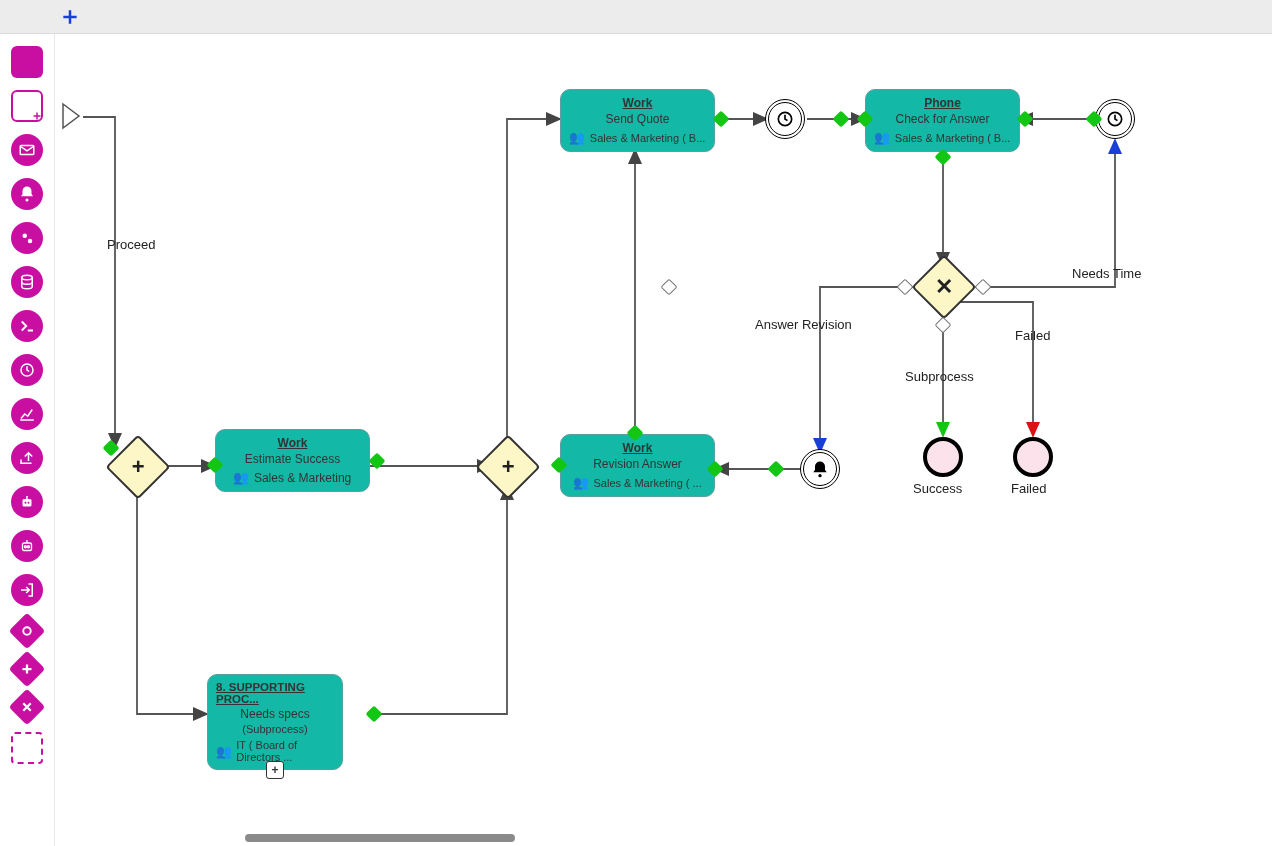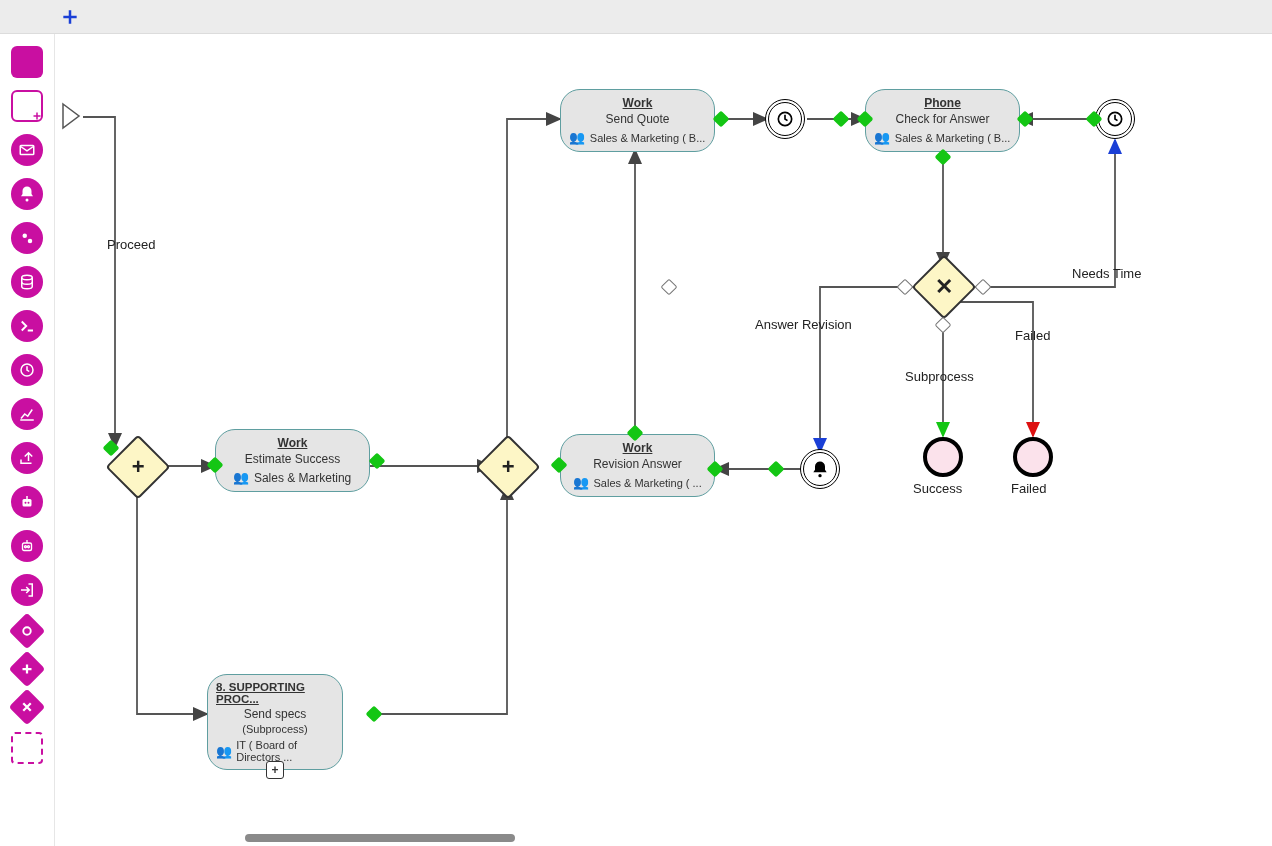--- a/index.html
+++ b/index.html
@@ -17,23 +17,23 @@
   .pal-item.diamond svg { transform: rotate(-45deg); }
   .pal-item svg { width: 18px; height: 18px; }
   .pal-item.dashed { background: none; border: 2px dashed #c90fa1; border-radius: 4px; }
   .pal-item.sq.outlined { background: none; border: 2px solid #c90fa1; position: relative; }
 
   .canvas { flex: 1; position: relative; overflow: auto; background: #fff; }
   .diagram-inner { position: relative; width: 1400px; height: 820px; }
 
   .task {
     position: absolute;
-    background: #e5e5e5;
+    background: #14b8a6;
     border: 1px solid #5f9ea0;
-    border-radius: 20px;
+    border-radius: 10px;
     display: flex;
     flex-direction: column;
     align-items: center;
     padding: 6px 8px;
     font-size: 12px;
     color: #333;
   }
   .task .title { text-decoration: underline; font-weight: 600; }
   .task .sub { margin-top: 2px; font-size: 12px; }
   .task .role { margin-top: 4px; font-size: 12px; display: flex; align-items: center; gap: 4px; }
@@ -255,21 +255,21 @@
         <span class="title">Work</span>
         <span class="sub">Estimate Success</span>
         <span class="role">
             <span class="pic">👥</span>
             <span>Sales &amp; Marketing</span>
           </span>
       </div>
 
       <div class="task" style="left:152px;top:640px;width:136px">
         <span class="title" style="font-size:11.5px">8. SUPPORTING PROC...</span>
-        <span class="sub">Send specs</span>
+        <span class="sub">Needs specs</span>
         <span class="sub" style="font-size:11px">(Subprocess)</span>
         <span class="role" style="font-size:11px">
             <span class="pic">👥</span>
             <span>IT ( Board of Directors ...</span>
           </span>
         <div class="subproc-marker">+</div>
       </div>
 
       <div class="task" style="left:505px;top:55px;width:155px">
         <span class="title">Work</span>

